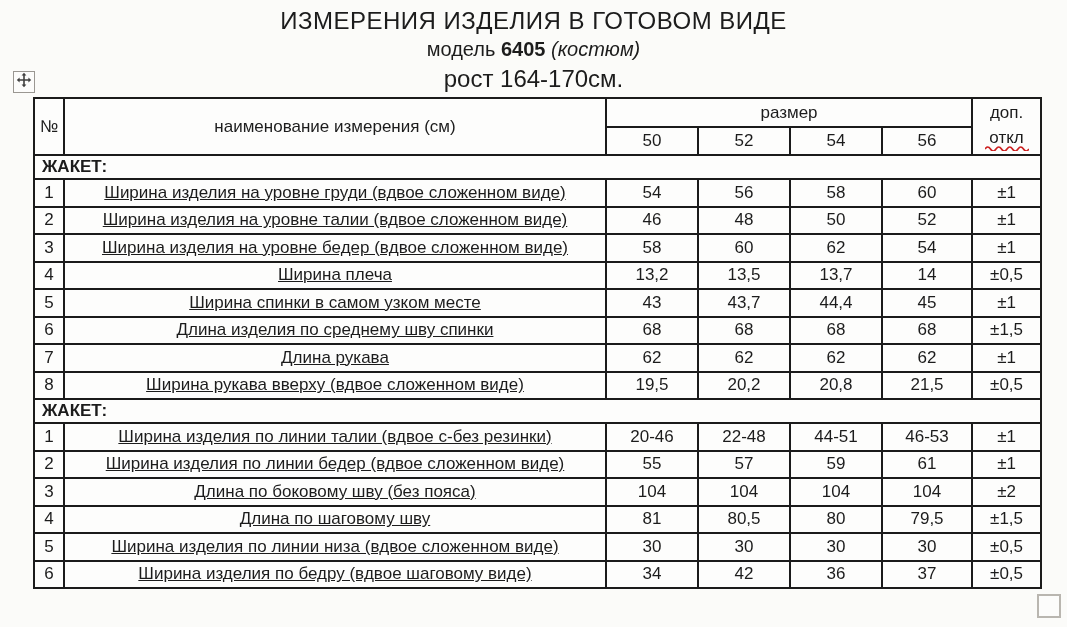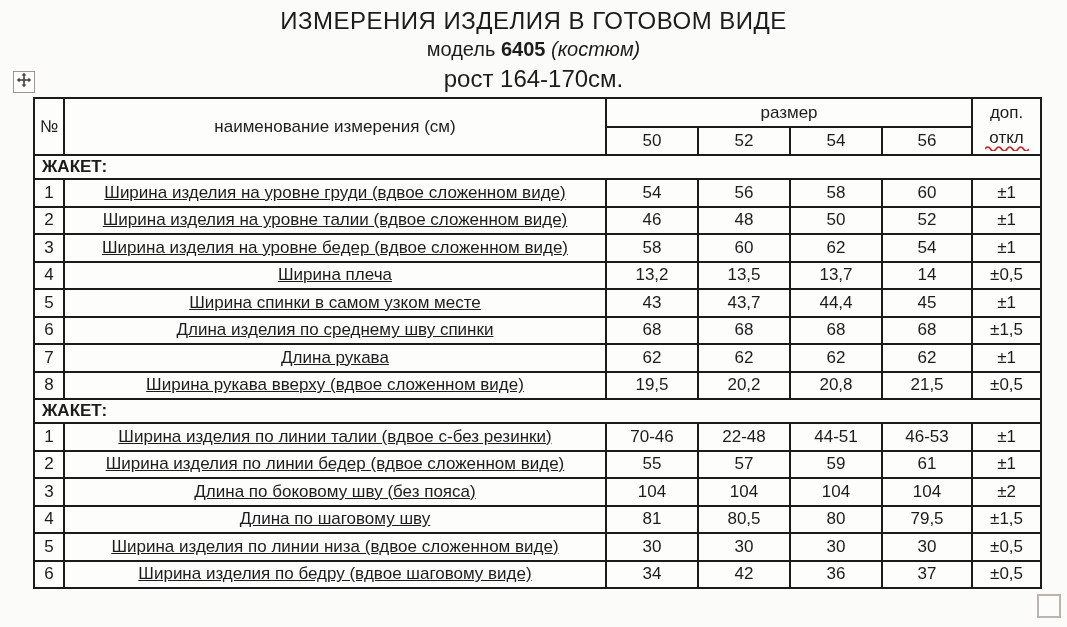--- a/index.html
+++ b/index.html
@@ -191,21 +191,21 @@
       <td>21,5</td>
       <td>±0,5</td>
     </tr>
 
     <tr class="section-row">
       <td colspan="7">ЖАКЕТ:</td>
     </tr>
     <tr class="data-row">
       <td>1</td>
       <td class="c-name">Ширина изделия по линии талии (вдвое с-без резинки)</td>
-      <td>70-46</td>
+      <td>20-46</td>
       <td>22-48</td>
       <td>44-51</td>
       <td>46-53</td>
       <td>±1</td>
     </tr>
     <tr class="data-row">
       <td>2</td>
       <td class="c-name">Ширина изделия по линии бедер (вдвое сложенном виде)</td>
       <td>55</td>
       <td>57</td>

